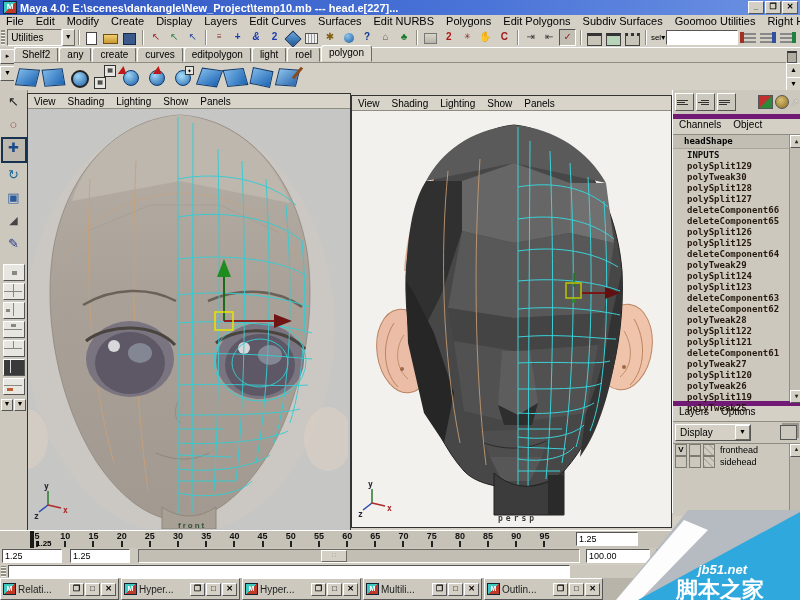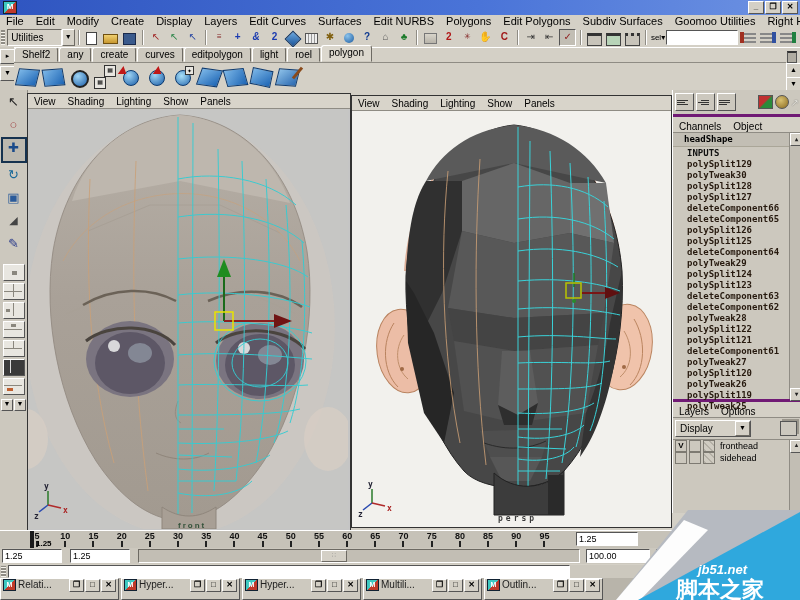--- a/index.html
+++ b/index.html
@@ -51,21 +51,21 @@
   .vpmenu{height:14px;background:#d8d4ca;display:flex;align-items:center;border-bottom:1px solid #8f8c84}
   .vpmenu .mitem{padding:0 6px;font-size:10px;white-space:nowrap}
   #vpL{left:27px;top:93px;width:322px;height:436px;border:1px solid #333;background:#c5c5c5}
   #vpR{left:351px;top:95px;width:319px;height:431px;border:1px solid #333;background:#f2f1ed}
   
   #rpanel{left:672px;top:90px;width:128px;height:423px;background:#ccc8be;border-left:1px solid #fff}
   #rpicons{height:24px;display:flex;align-items:center;padding:0 2px}
   .jico{width:15px;height:14px;margin-right:2px;background:#ccc8be;border:1px solid;border-color:#fff #555 #555 #fff;
         display:flex;flex-direction:column;justify-content:center;gap:1px;padding:1px}
   .jico i{height:1px;background:#333}
-  .rp-menubar{height:15px;background:#d4d0c6;display:flex;border-top:3px solid #701a75;border-bottom:1px solid #8f8c84;align-items:flex-end}
+  .rp-menubar{height:15px;background:#d4d0c6;display:flex;border-top:5px solid #701a75;border-bottom:1px solid #8f8c84;align-items:flex-start}
   .rp-menubar span{padding:0 6px;font-size:10px}
   #chbox{position:relative;background:#ccc8be;font-family:"DejaVu Sans Mono",monospace;font-weight:bold}
   .shape-row{height:13px;background:#c2beb4;border-bottom:1px solid #aaa698;font-size:9px;line-height:13px;padding-left:11px}
   .sec-row{height:12px;font-size:9px;line-height:12px;padding-left:14px;color:#111}
   .ch-item{height:11px;font-size:9px;line-height:11px;padding-left:14px;color:#26190e;white-space:nowrap}
   .vscroll{position:absolute;right:0;top:0;width:11px;background:#c2beb4;border-left:1px solid #8f8c84}
   .varrow{width:11px;height:11px;background:#d4d0c6;border:1px solid;border-color:#fff #555 #555 #fff;
           font-size:6px;line-height:9px;text-align:center;color:#222}
   
   .lay-dd{display:flex;align-items:center;margin:2px;width:70px;height:15px;background:#d4d0c6;border:1px solid;border-color:#fff #555 #555 #fff;font-size:10px;padding-left:4px;justify-content:space-between}
@@ -79,35 +79,36 @@
   .tickslot{width:28.2px;text-align:center;font-size:9px;font-weight:bold;color:#111;position:relative;height:17px}
   .tickslot i{position:absolute;left:13px;bottom:1px;width:2px;height:6px;background:#222}
   .field{background:#fff;border:1px solid;border-color:#555 #fff #fff #555;font-size:9px;padding:1px 2px;line-height:10px}
   
   #rangerow{left:0;top:548px;width:800px;height:16px;background:#ccc8be;display:flex;align-items:center}
   
   #cmdrow{left:0;top:565px;width:800px;height:13px;background:#ccc8be;display:flex;align-items:center}
   
   #taskbar{left:0;top:578px;width:800px;height:22px;background:#b8b4aa;display:flex}
   .twin{width:113px;margin-right:2px;background:#cdc9bf;border:1px solid;border-color:#fff #555 #555 #fff;
-        display:flex;align-items:flex-start;padding:0 2px}
+        display:flex;align-items:center;padding:0 2px}
   .twin .ticon2{width:11px;height:10px;background:linear-gradient(135deg,#3ec8c0 50%,#c03a2a 50%);border:1px solid #123;
         color:#fff;font-size:7px;line-height:9px;text-align:center;font-weight:bold;margin-right:2px}
   .twin .ttl{flex:1;font-size:10px;color:#222;white-space:nowrap;overflow:hidden}
   .wbtn{width:13px;height:11px;background:#d4d0c6;border:1px solid;border-color:#fff #555 #555 #fff;
         font-size:8px;line-height:9px;text-align:center;font-weight:bold;margin-left:1px}
   svg{display:block}
   .scroll-updown{width:13px;height:13px;background:#d4d0c6;border:1px solid;border-color:#fff #555 #555 #fff;
         font-size:7px;text-align:center;line-height:11px}
 </style>
 </head>
 <body>
 
 <div id="titlebar" class="abs">
   <span class="ticon">M</span>
+  <span>Maya 4.0: E:\scenes\dankangle\New_Project\temp10.mb  ---  head.e[227]...</span>
   <span style="flex:1"></span>
   <span class="winbtn">_</span>
   <span class="winbtn">❐</span>
   <span class="winbtn" style="margin-right:2px">✕</span>
 </div>
 
 <div id="menubar" class="abs">
 
 <span class="mitem">File</span>
     <span class="mitem">Edit</span>

